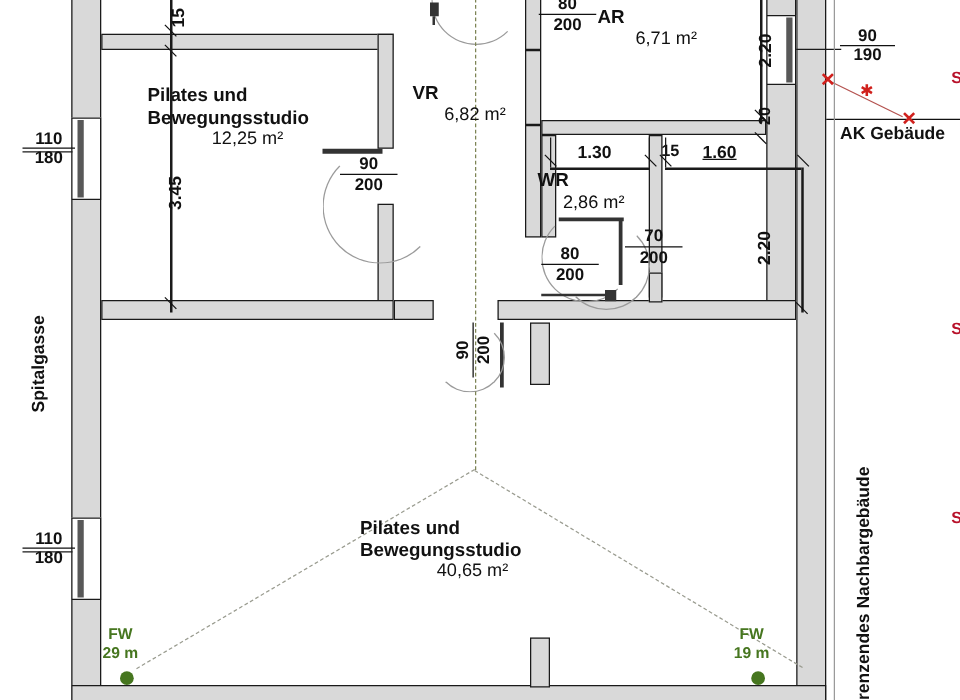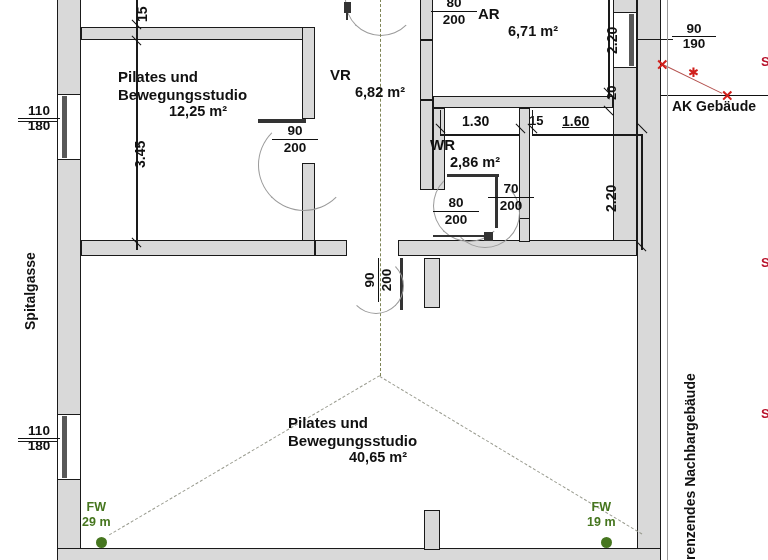--- a/index.html
+++ b/index.html
@@ -42,21 +42,21 @@
     white-space:nowrap;
     line-height:1.18;
   }
   .roomname{
     font-size:15px;
     font-weight:bold;
     text-align:left;
   }
   .roomarea{
     font-size:14.5px;
-    font-weight:bold;
+    font-weight:normal;
     text-align:center;
   }
   .dimtext{
     position:absolute;
     font-size:14px;
     font-weight:bold;
     color:#111111;
     white-space:nowrap;
   }
   .dimtext.rot{
@@ -367,21 +367,21 @@
     <span class="bar"></span>
     <span class="bot">200</span>
   </div>
 
   <div class="frac" style="left:433px;top:196px;width:46px;">
     <span class="top">80</span>
     <span class="bar"></span>
     <span class="bot">200</span>
   </div>
 
-  <div class="frac" style="left:488px;top:182px;width:46px;">
+  <div class="frac" style="left:500px;top:182px;width:46px;">
     <span class="top">70</span>
     <span class="bar"></span>
     <span class="bot">200</span>
   </div>
 
   <div class="frac rot" style="left:363px;top:302px;width:44px;">
     <span class="top">90</span>
     <span class="bar"></span>
     <span class="bot">200</span>
   </div>

